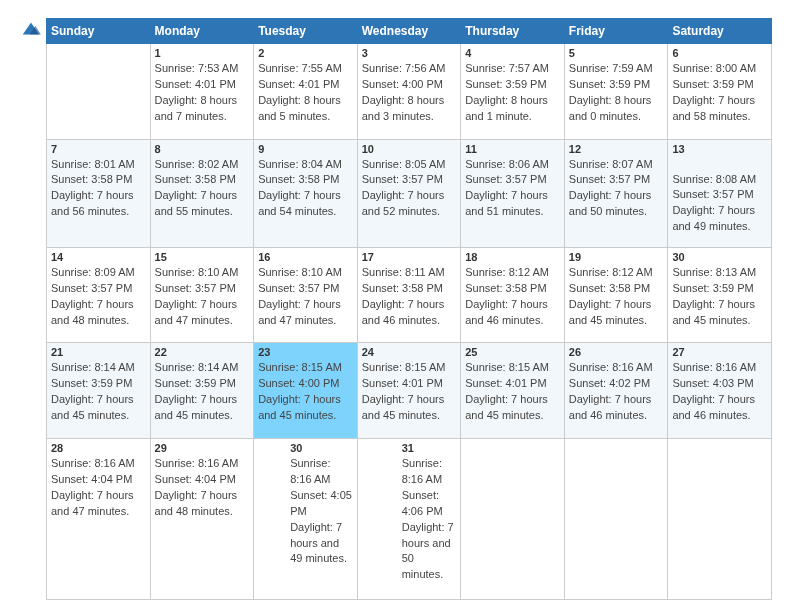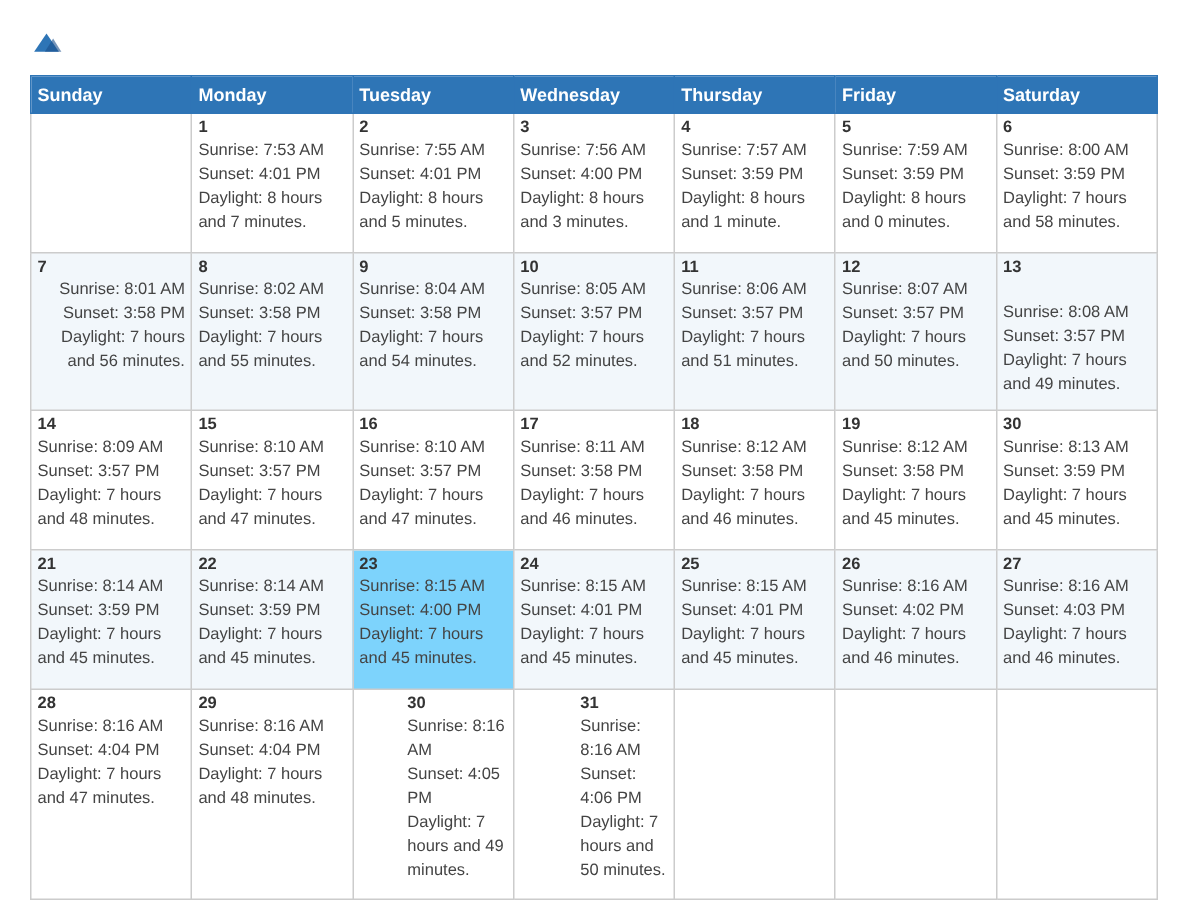--- a/index.html
+++ b/index.html
@@ -8,21 +8,21 @@
       height: 612px;
       font-family: Arial, sans-serif;
       background: #fff;
       overflow: hidden;
     }
     .page {
       width: 792px;
       height: 612px;
       padding: 18px 20px 12px 20px;
       display: flex;
-      flex-direction: column;
+      flex-direction: row;
     }
     .header {
       display: flex;
       justify-content: space-between;
       align-items: flex-start;
       margin-bottom: 10px;
     }
     .logo {
       display: flex;
       align-items: center;
@@ -166,21 +166,21 @@
           <td style="background: rgb(255, 255, 255);">
             <div class="day-number">6</div>
             <div class="day-info" style="white-space: pre-line;">Sunrise: 8:00 AM
 Sunset: 3:59 PM
 Daylight: 7 hours and 58 minutes.</div>
           </td>
         </tr>
         <tr>
           <td style="background: rgb(242, 247, 251);">
             <div class="day-number">7</div>
-            <div class="day-info" style="white-space: pre-line; text-align: right;">Sunrise: 8:01 AM
+            <div class="day-info" style="white-space: pre-line;">Sunrise: 8:01 AM
 Sunset: 3:58 PM
 Daylight: 7 hours and 56 minutes.</div>
           </td>
           <td style="background: rgb(242, 247, 251);">
             <div class="day-number">8</div>
             <div class="day-info" style="white-space: pre-line;">Sunrise: 8:02 AM
 Sunset: 3:58 PM
 Daylight: 7 hours and 55 minutes.</div>
           </td>
           <td style="background: rgb(242, 247, 251);">

